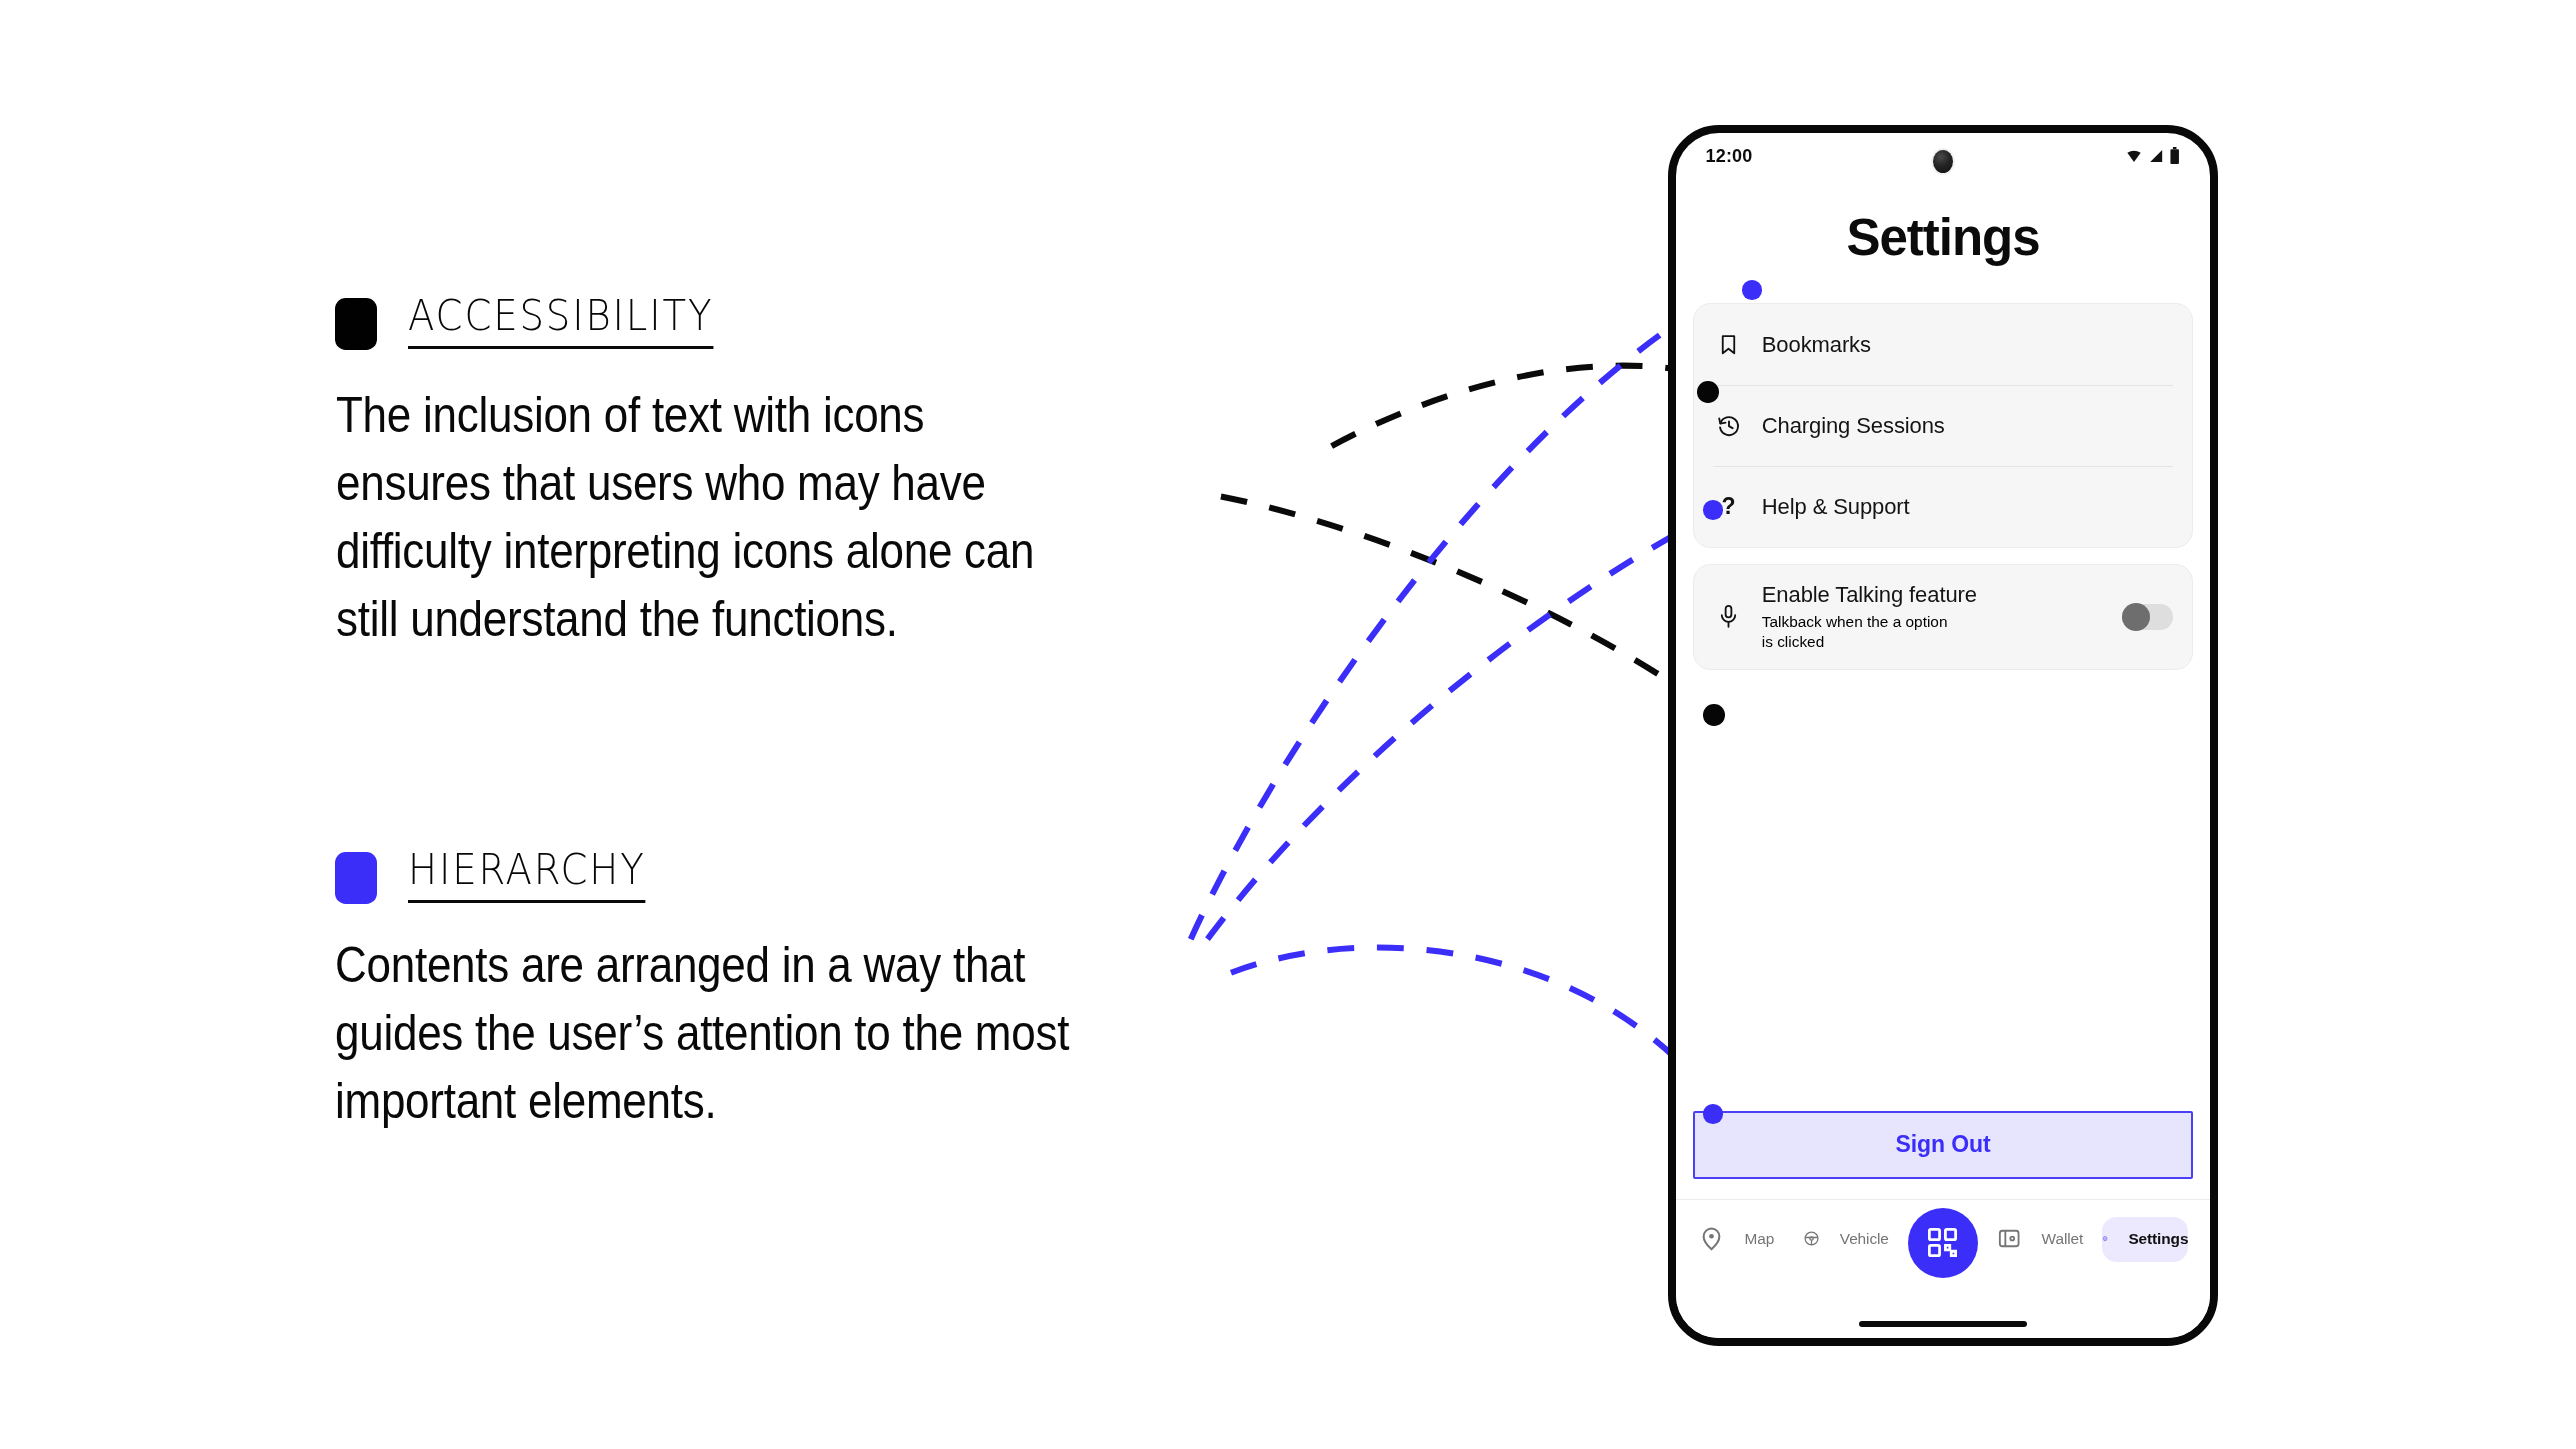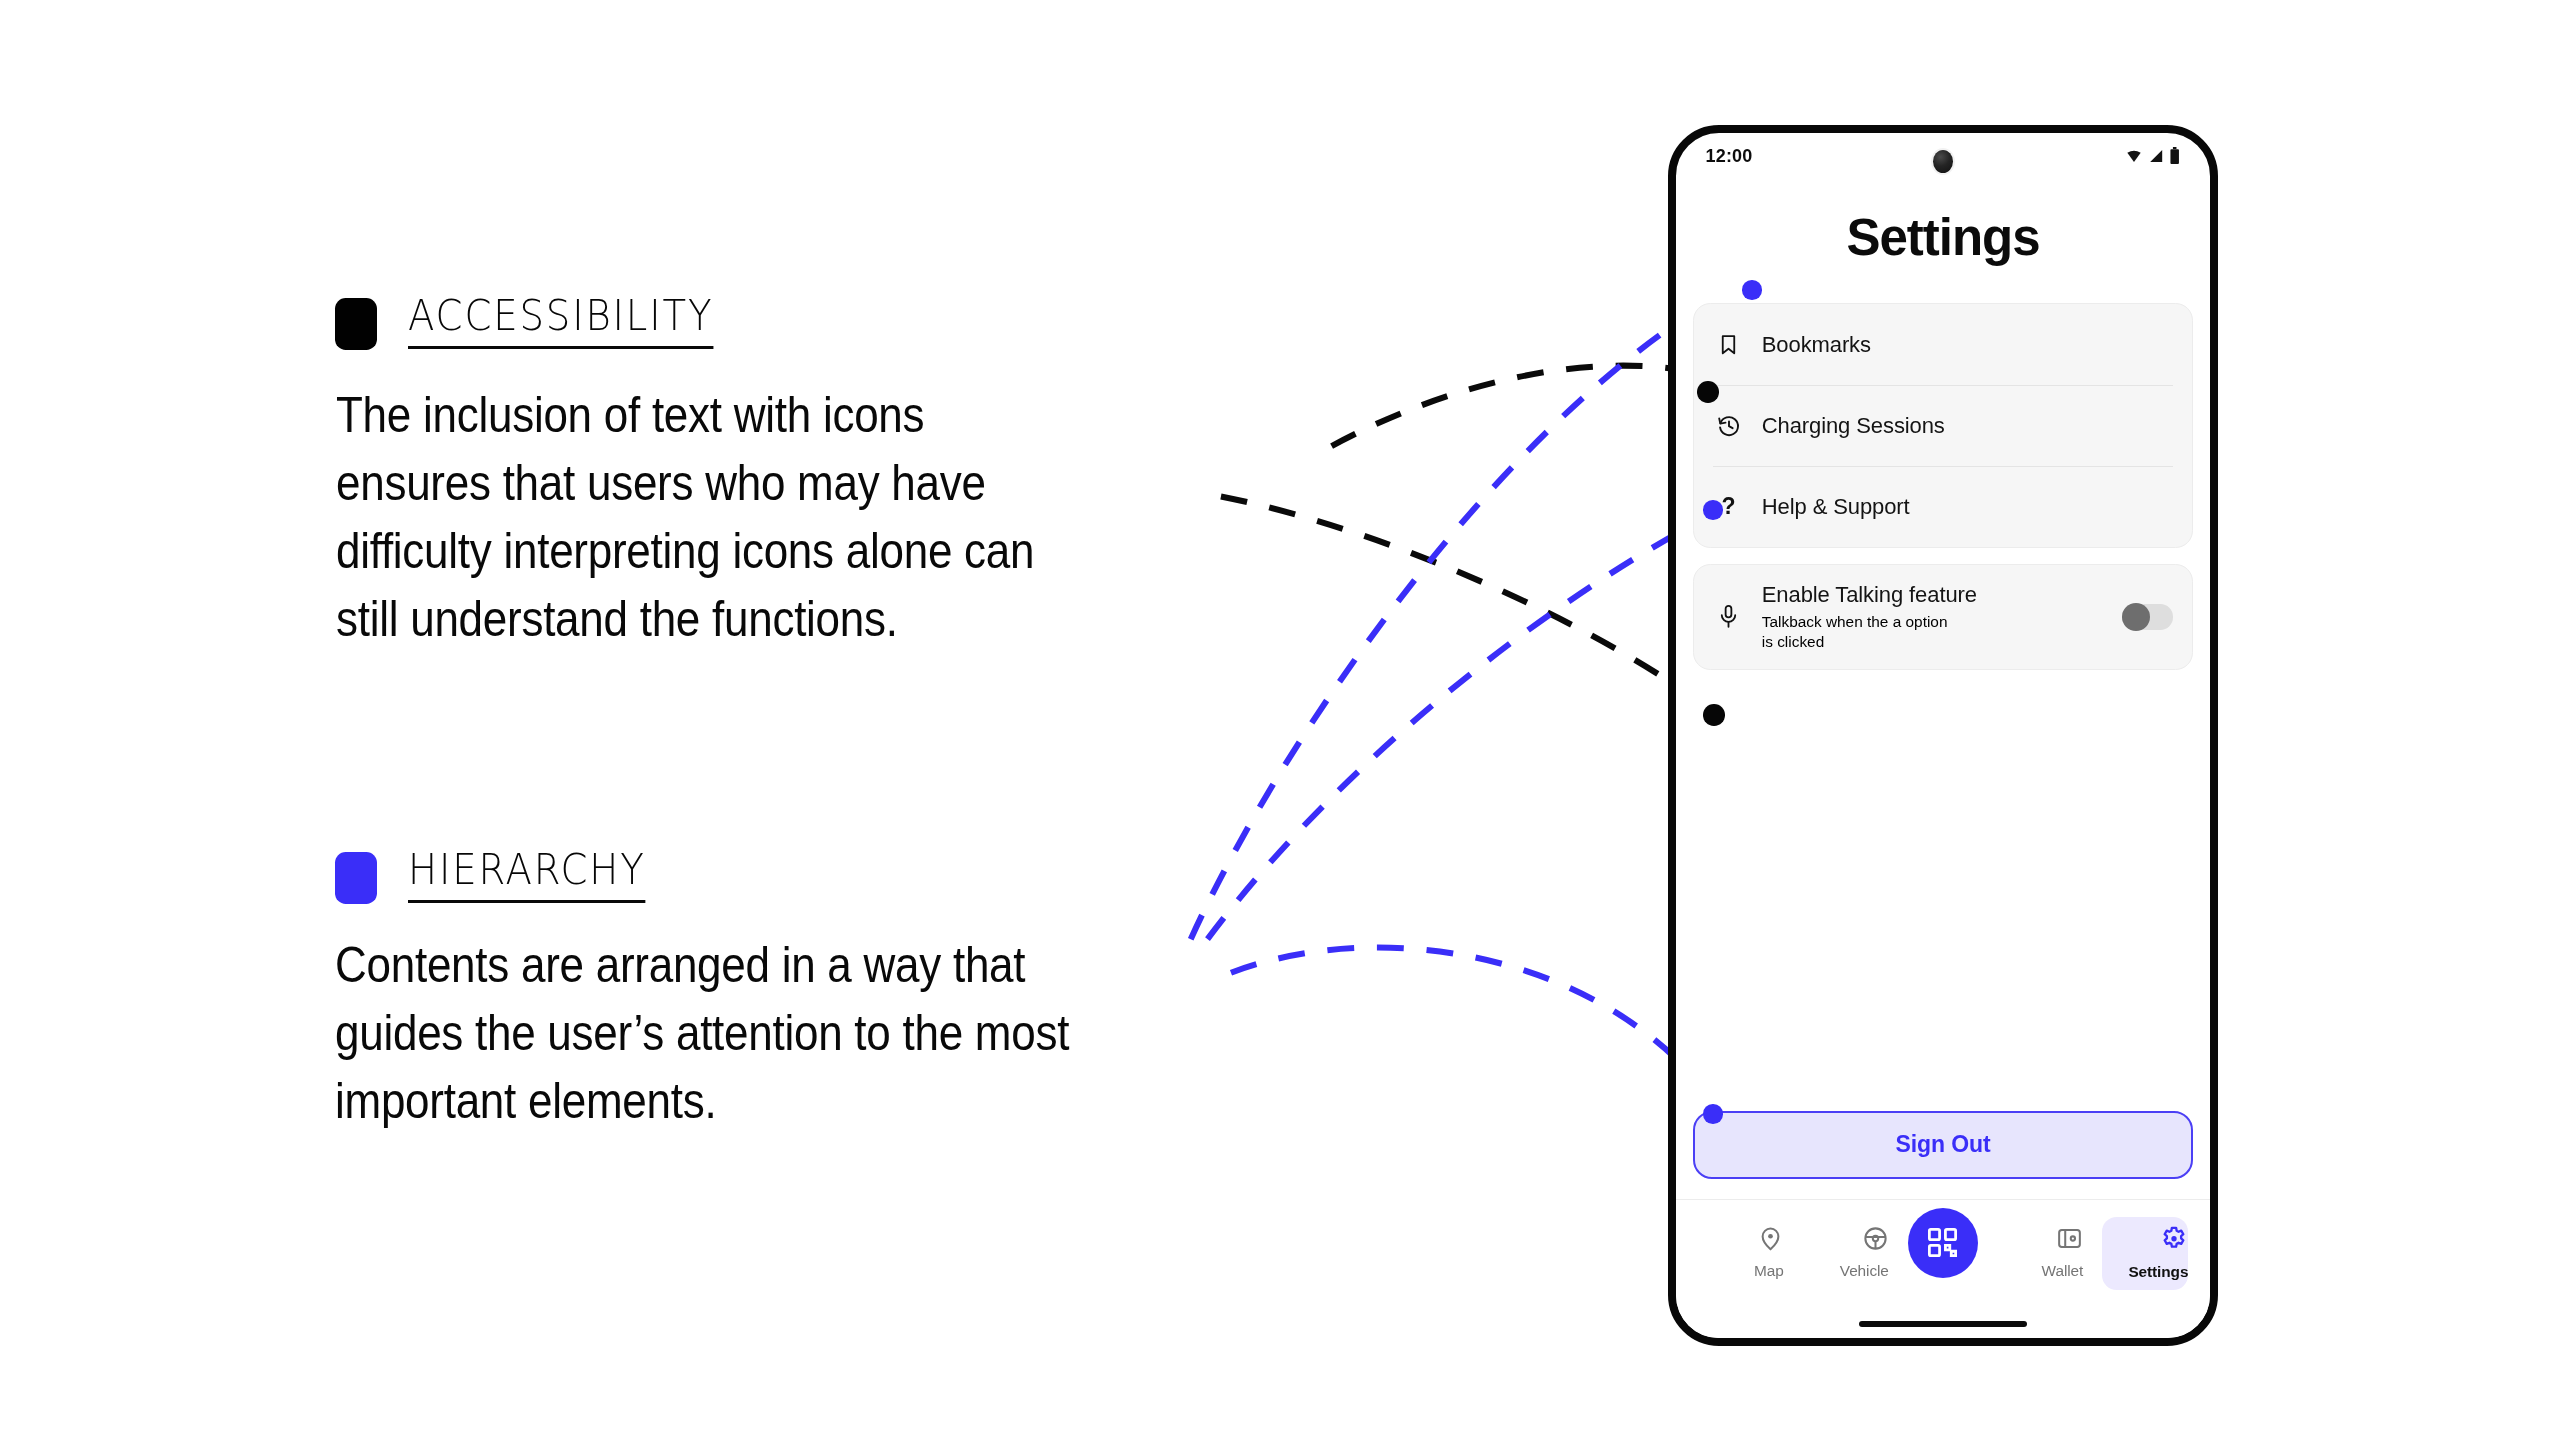--- a/index.html
+++ b/index.html
@@ -219,21 +219,21 @@
     border-radius: 50%;
     background: #6e6e6e;
   }
 
   .spacer { flex: 1; }
 
   
   .signout-btn {
     margin: 0 17.4px 20px 17.4px;
     height: 64px;
-    border-radius: 19px;
+    border-radius: 2px;
     background: #e7e5fd;
     border: 2px solid #4b3ff5;
     color: #3a2ef8;
     font-size: 23px;
     font-weight: 700;
     display: flex;
     align-items: center;
     justify-content: center;
     flex: none;
     letter-spacing: -0.1px;
@@ -246,23 +246,22 @@
     height: 121px;
     display: flex;
     align-items: flex-start;
     justify-content: space-around;
     padding: 17.4px 12px 0 12px;
     position: relative;
     background: #ffffff;
   }
   .nav-item {
     display: flex;
-    flex-direction: column;
-    align-items: flex-end;
-    gap: 10px;
+    align-items: center;
+    gap: 20px;
     width: 86px;
     padding: 8px 0 9.4px 0;
     border-radius: 14.8px;
   }
   .nav-item.active { background: #ece9fe; }
   .nav-label {
     font-size: 15.4px;
     color: #757575;
     letter-spacing: -0.1px;
   }

